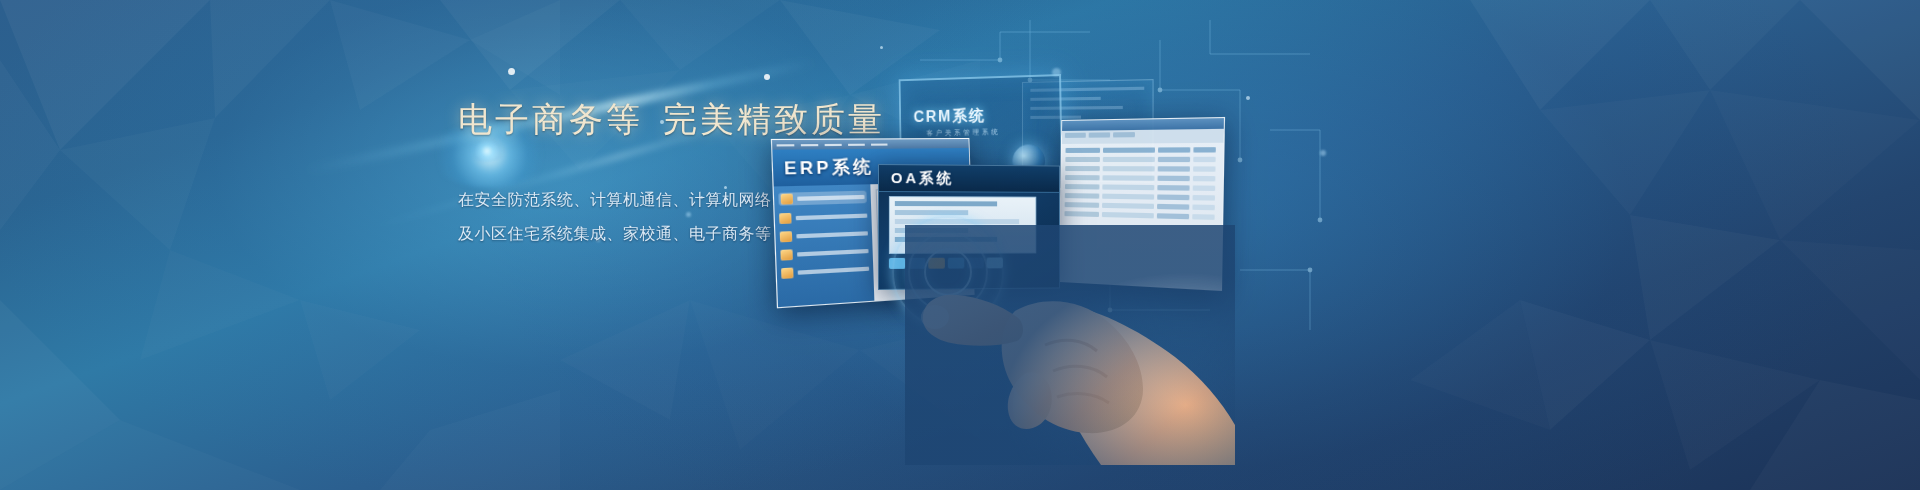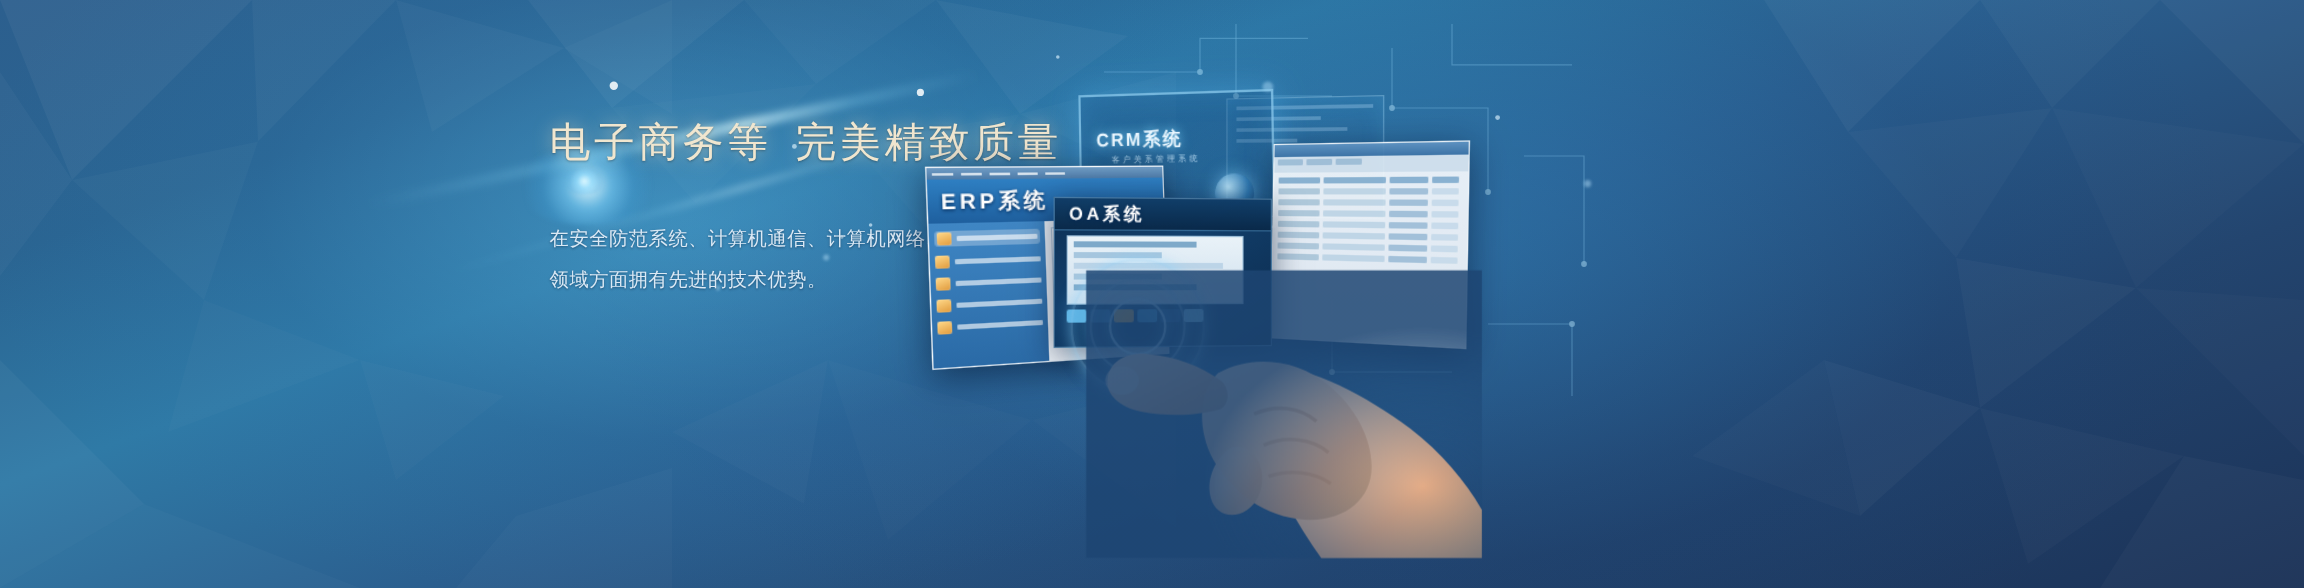--- a/index.html
+++ b/index.html
@@ -358,21 +358,21 @@
   <div class="dot soft" style="left:1320px;top:150px;width:6px;height:6px;"></div>
   <div class="dot tiny" style="left:880px;top:46px;width:3px;height:3px;"></div>
   <div class="dot soft" style="left:940px;top:300px;width:5px;height:5px;"></div>
 
   <div class="text-block">
     <h1 class="headline">
       <span>电子商务等</span><span class="part2">完美精致质量</span>
     </h1>
     <p class="paragraph">
       <span class="ln">在安全防范系统、计算机通信、计算机网络、智能大厦</span>
-      <span class="ln">领域方面拥有先进的技术优势。</span>
+      <span class="ln">及小区住宅系统集成、家校通、电子商务等</span>
     </p>
   </div>
 
   <div class="screens">
 
     <div class="circuit" style="left:150px;top:0px;">
       <svg width="420" height="330" viewBox="0 0 420 330">
         <g stroke="rgba(150,215,250,0.55)" stroke-width="1" fill="none">
           <path d="M10,40 L90,40 L90,12 L180,12"></path>
           <path d="M120,0 L120,60 L200,60"></path>

